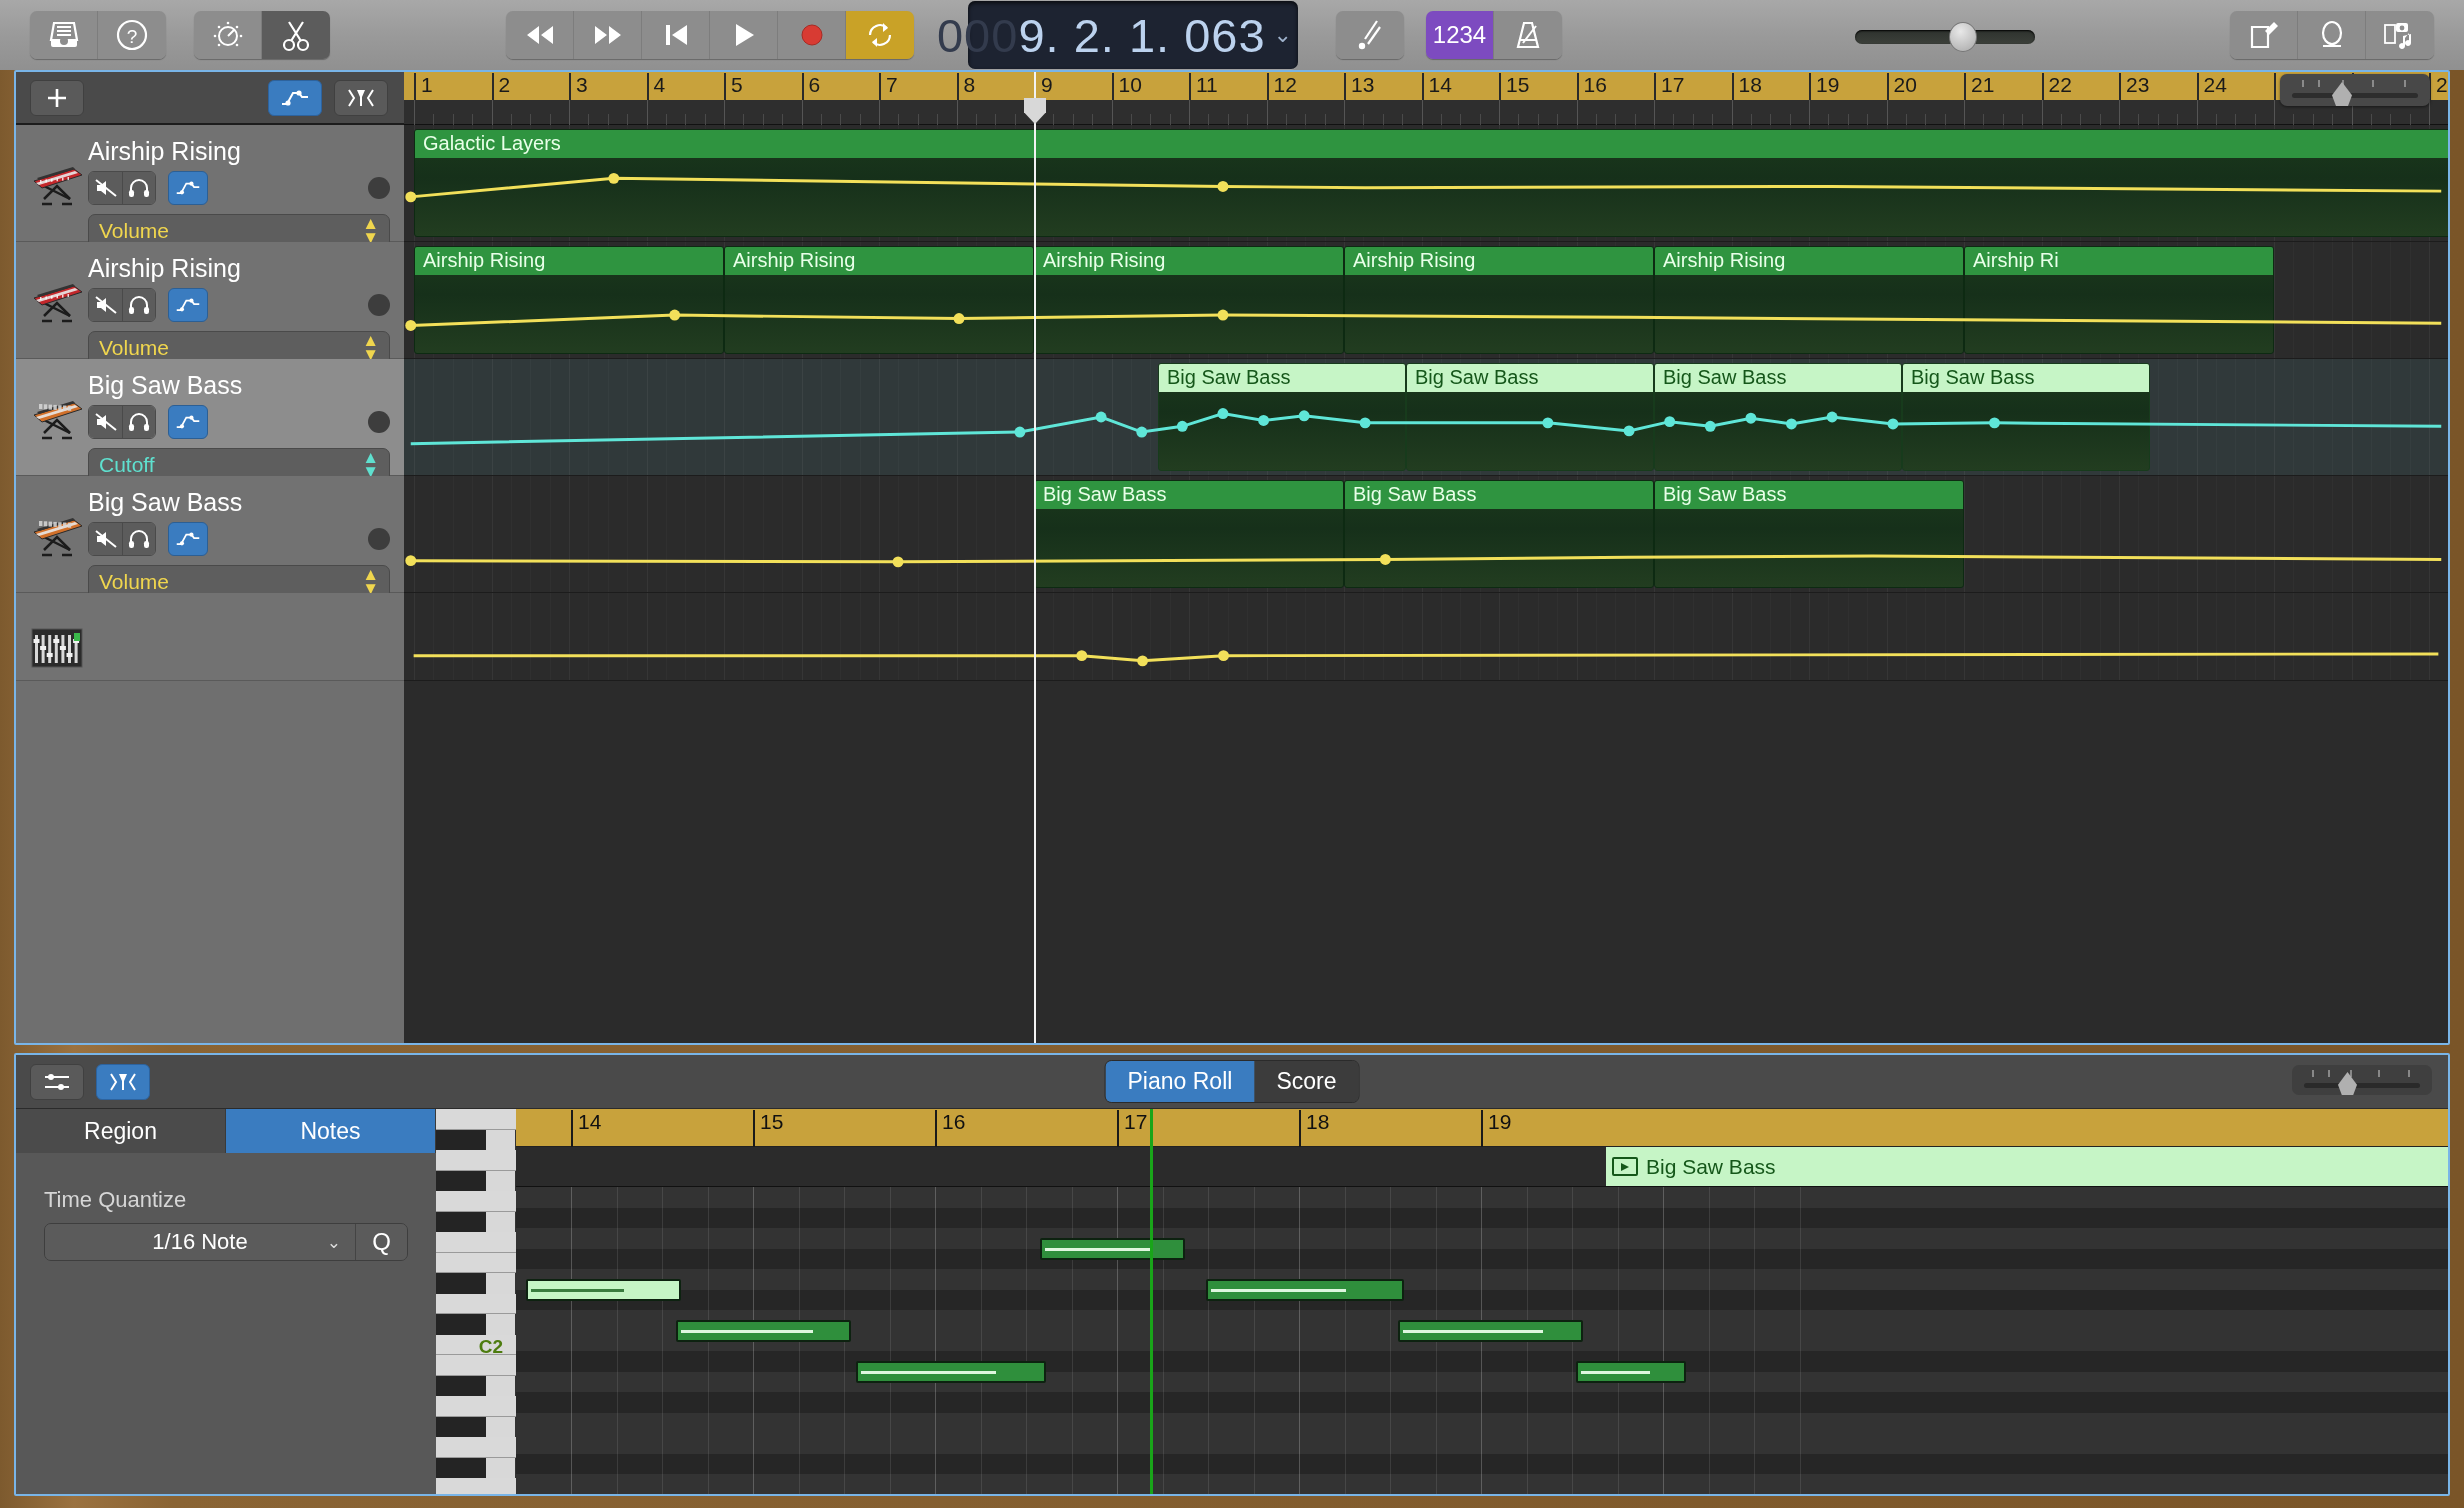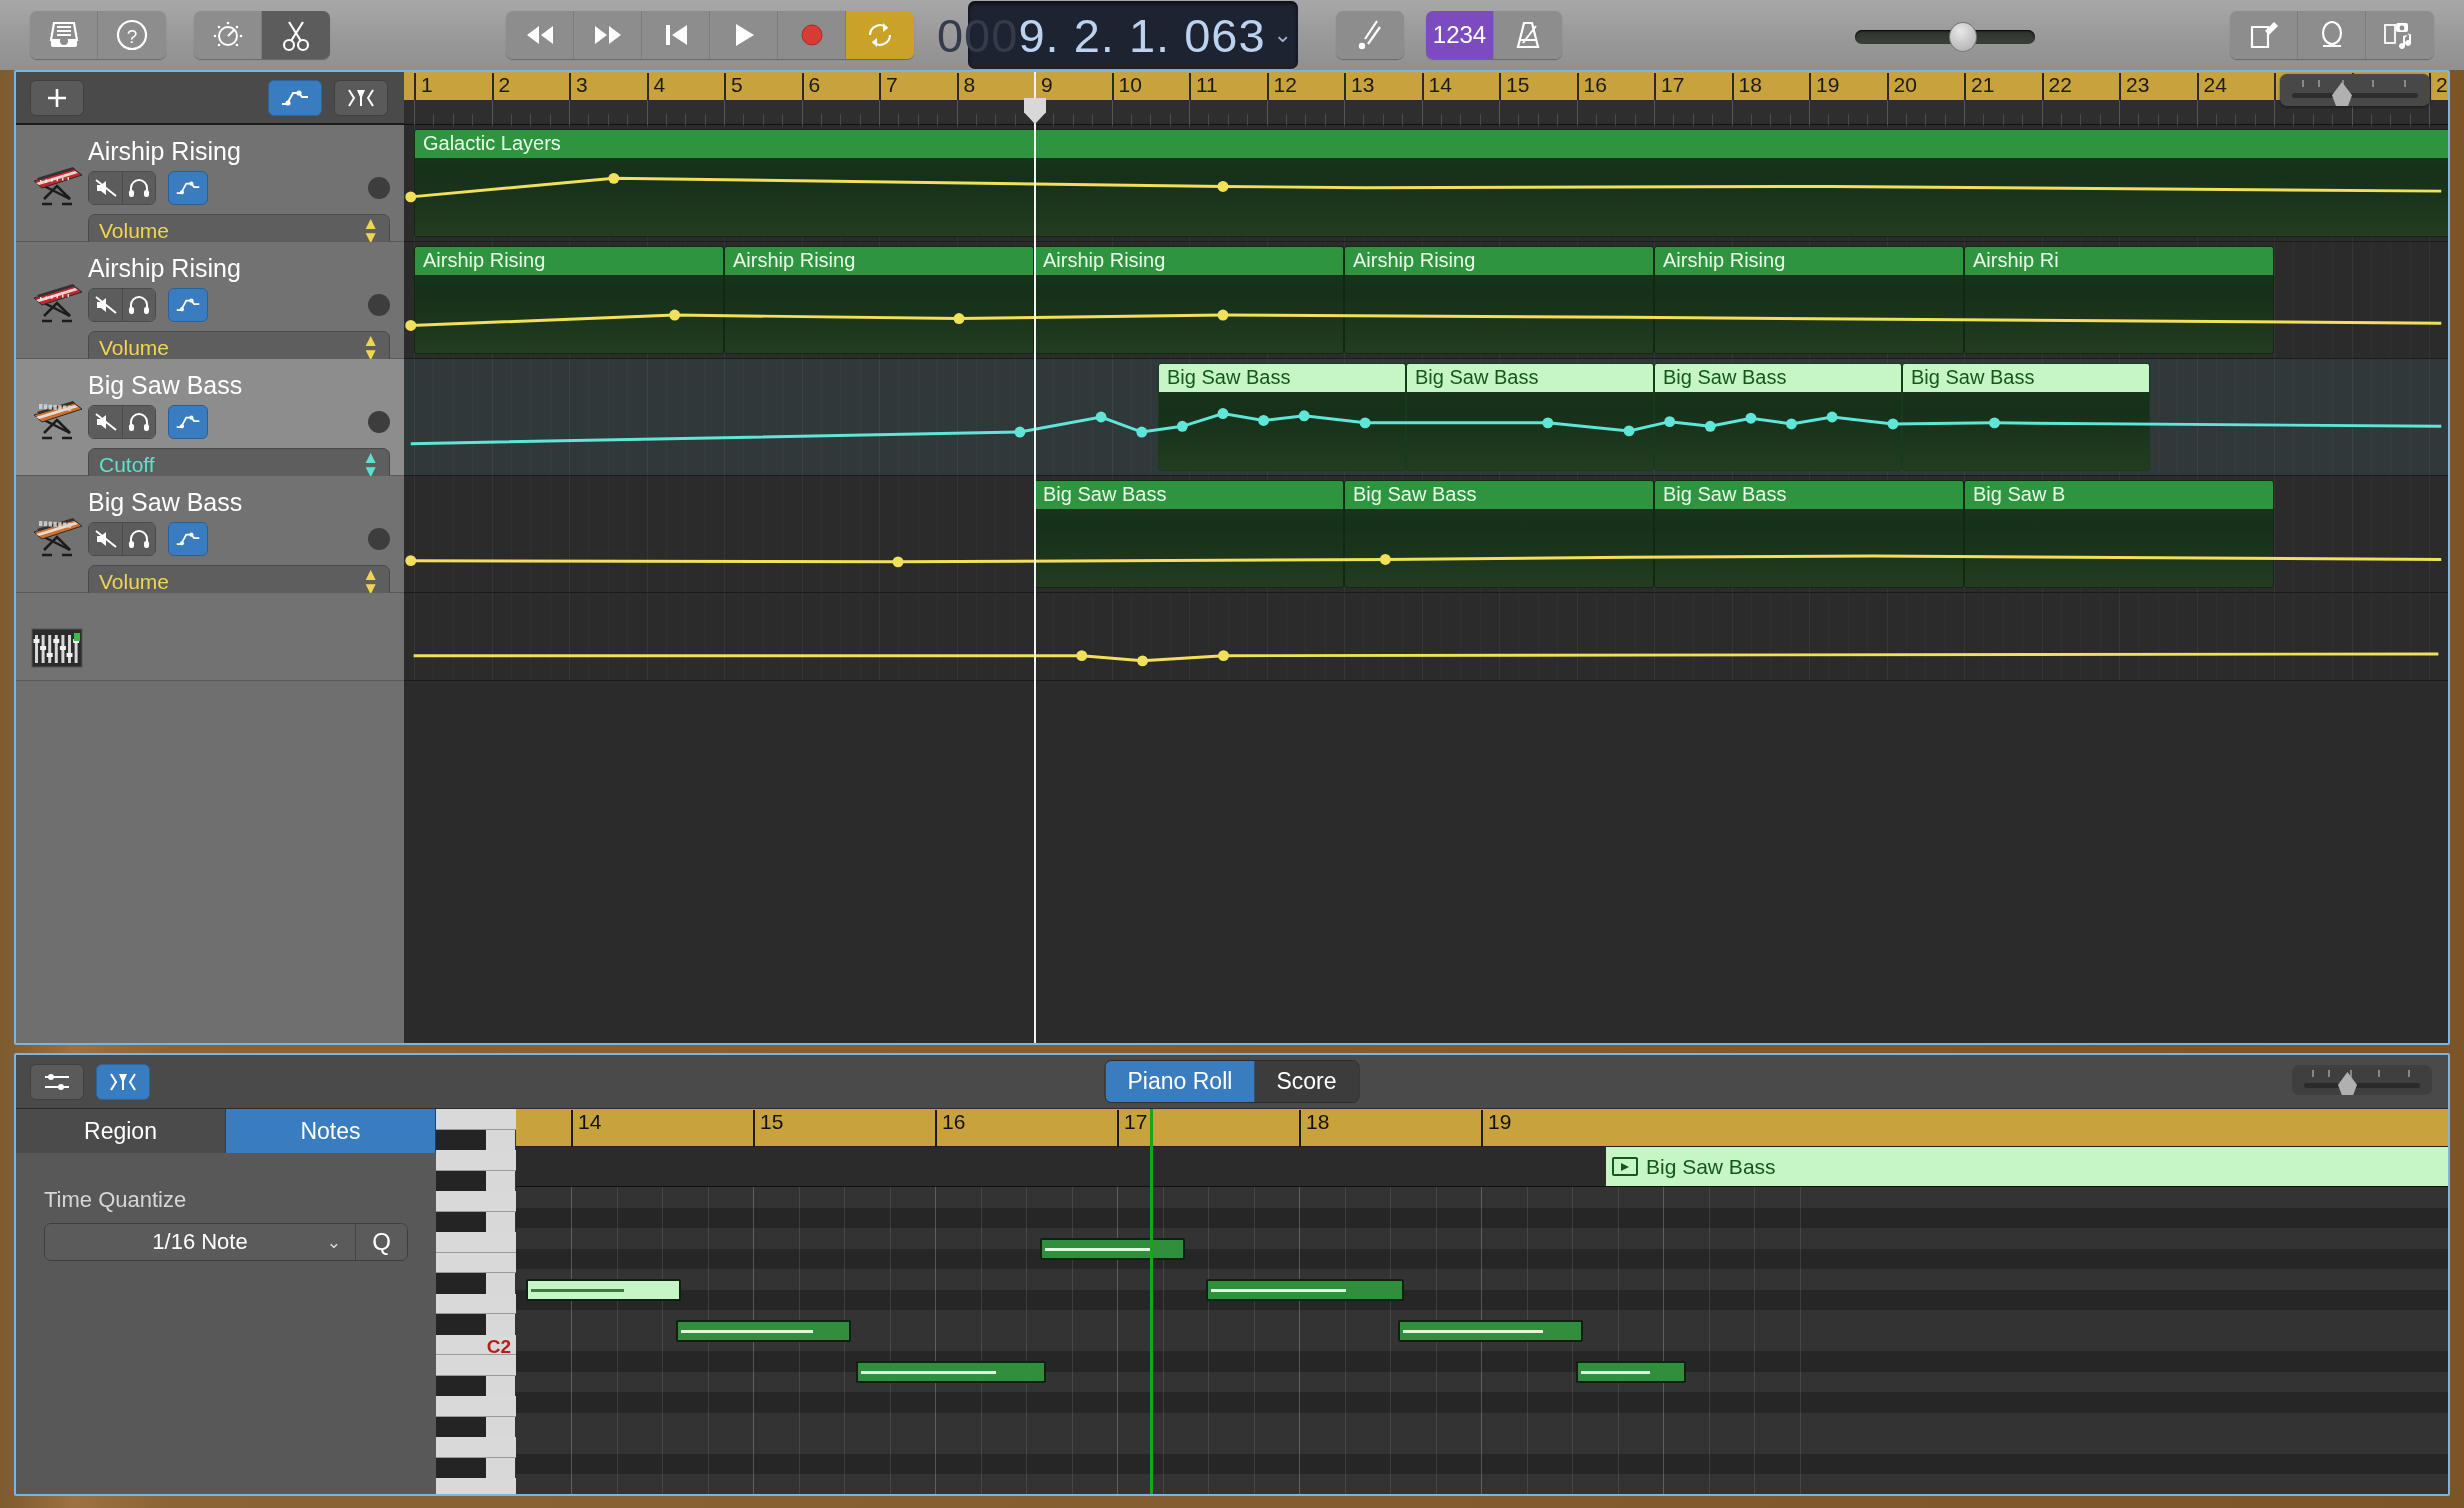--- a/index.html
+++ b/index.html
@@ -137,21 +137,21 @@
   #qsel { flex:1; background:#5b5b5b; color:#fff; font-size:22px; display:flex; align-items:center; justify-content:center;
           position:relative; cursor:pointer;}
   #qsel .cv { position:absolute; right:14px; font-size:17px; color:#ddd;}
   #qbtn { width:52px; background:#5b5b5b; color:#fff; font-size:24px; display:flex; align-items:center; justify-content:center;
           border-left:1px solid #444; cursor:pointer;}
 
   
   #keys { position:absolute; left:420px; top:54px; width:80px; bottom:0; background:#d8d8d8; border-right:1px solid #333;}
   .wkey { position:absolute; left:0; width:80px; background:#d9d9d9; border-bottom:1px solid #9a9a9a; }
   .bkey { position:absolute; left:0; width:50px; background:#242424; }
-  .klbl { position:absolute; right:4px; font-size:19px; font-weight:bold; color:#b91c1c; }
+  .klbl { position:absolute; right:12px; font-size:19px; font-weight:bold; color:#4d7c0f; }
 
   #prwrap { position:absolute; left:500px; top:54px; right:0; bottom:0; overflow:hidden; background:#2b2b2b;}
   #prruler { position:relative; height:38px; background:#c8a23c; border-bottom:1px solid #222;}
   #prruler .bl { position:absolute; top:1px; font-size:21px; color:#111; padding-left:5px; border-left:2px solid #1a1a1a; height:37px;}
   #prregions { position:relative; height:40px; background:#2b2b2b; border-bottom:1px solid #111; }
   .prreg { position:absolute; top:0; bottom:0; background:#c6f5c6; border-right:1px solid #1a1a1a;
            color:#15571a; font-size:21px; display:flex; align-items:center; padding-left:6px; gap:8px;}
   .prreg .badge { width:26px; height:19px; border:2px solid #15571a; border-radius:2px; display:flex; align-items:center;
                   justify-content:center; }
   #prgrid { position:absolute; left:0; right:0; top:78px; bottom:0; background:#2e2e2e; overflow:hidden;}
@@ -1222,23 +1222,20 @@
             <div class="gridline" style="left:2025px"></div>
             <div class="region" style="left: 630px; width: 310px; height: 108px;">
               <div class="rhdr">Big Saw Bass</div>
             </div>
             <div class="region" style="left: 940px; width: 310px; height: 108px;">
               <div class="rhdr">Big Saw Bass</div>
             </div>
             <div class="region" style="left: 1250px; width: 310px; height: 108px;">
               <div class="rhdr">Big Saw Bass</div>
             </div>
-            <div class="region" style="left: 1560px; width: 310px; height: 108px;">
-              <div class="rhdr">Big Saw B</div>
-            </div>
             <div style="position: absolute; left: 0px; top: 0px; width: 100%; height: 100%; pointer-events: none;">
               <svg class="autoline" width="2048" height="117" viewBox="0 0 2048 117">
                 <path d="M 0.0 85.4 L 491.5 86.6 L 983.0 84.2 L 1228.8 81.9 L 1474.6 80.7 L 2048.0 84.2" fill="none" stroke="#f2e05a" stroke-width="3"></path>
                 <circle cx="0.0" cy="85.4" r="5.5" fill="#f2e05a"></circle>
                 <circle cx="491.5" cy="86.6" r="5.5" fill="#f2e05a"></circle>
                 <circle cx="983.0" cy="84.2" r="5.5" fill="#f2e05a"></circle>
               </svg>
             </div>
           </div>
           <div class="lane empty" style="height: 88px;">

